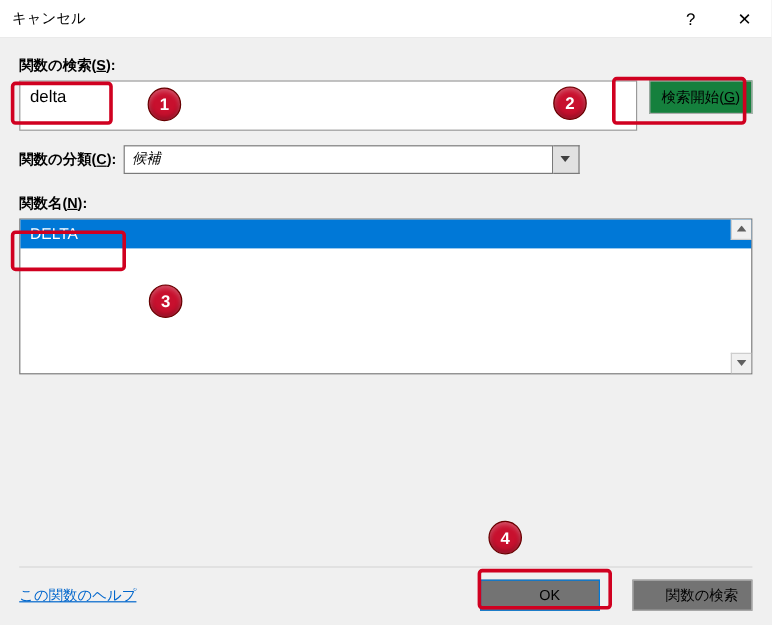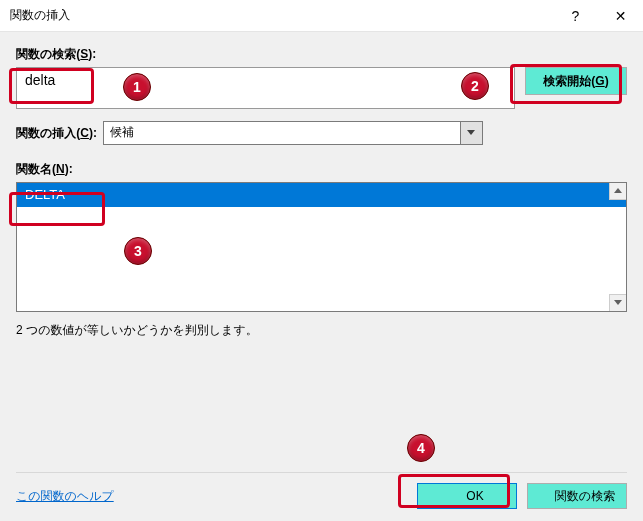--- a/index.html
+++ b/index.html
@@ -35,42 +35,42 @@
       flex: 1;
       height: 42px;
       border: 1px solid #999;
       background: #fff;
       padding: 4px 8px;
       font-size: 14px;
       font-family: inherit;
       resize: none;
     }
     .search-btn {
-      width: 102px;
+      width: 86px;
       height: 28px;
-      background: #5eead4;
+      background: #15803d;
       border: 1px solid #adadad;
       font-size: 12px;
       font-family: inherit;
       margin-top: 0px;
       cursor: pointer;
-      font-weight: bold;
     }
     .category-row { display: flex; align-items: center; gap: 6px; margin-bottom: 16px; }
     .category-row .label { margin-bottom: 0; }
     .category-select-wrap { flex: 1; max-width: 380px; position: relative; display: flex; }
     .category-select {
       flex: 1;
       height: 24px;
       border: 1px solid #7a7a7a;
       background: #fff;
       padding: 2px 6px;
       font-size: 12px;
       font-family: inherit;
       appearance: none;
+      font-style: italic;
     }
     .drop-btn {
       width: 22px;
       height: 24px;
       border: 1px solid #7a7a7a;
       border-left: none;
       background: #e1e1e1;
       display: flex; align-items: center; justify-content: center;
       font-size: 9px;
     }
@@ -96,27 +96,27 @@
       border-left: 1px solid #cdcdcd;
       display: flex; align-items: center; justify-content: center;
       font-size: 8px;
       color: #606060;
     }
     .scroll-up { top: 0; border-bottom: 1px solid #cdcdcd; }
     .scroll-down { bottom: 0; border-top: 1px solid #cdcdcd; }
     .func-sig { font-size: 13px; margin-bottom: 6px; }
     .func-desc { font-size: 12px; margin-bottom: 10px; }
     .spacer { flex: 1; }
-    .footer { display: flex; align-items: center; gap: 10px; padding-top: 10px; border-top: 1px solid #d8d8d8; }
+    .footer { display: flex; align-items: center; gap: 27px; padding-top: 10px; border-top: 1px solid #d8d8d8; }
     .help-link { color: #0066cc; font-size: 12px; text-decoration: underline; cursor: pointer; }
     .footer-spacer { flex: 1; }
     .btn {
       width: 100px;
       height: 26px;
-      background: #5eead4;
+      background: #737373;
       border: 1px solid #adadad;
       font-size: 12px;
       font-family: inherit;
       cursor: pointer;
       padding-left: 16px;
     }
     .btn.default { border: 1px solid #0078d7; }
     
     .anno { position: absolute; border: 3px solid #d00020; border-radius: 4px; pointer-events: none; }
     .badge {
@@ -131,40 +131,40 @@
       font-weight: bold;
       pointer-events: none;
       box-shadow: inset 0 2px 4px rgba(255,255,255,0.3), inset 0 -2px 4px rgba(0,0,0,0.3);
     }
     .overlay { position: absolute; top: 0; left: 0; width: 643px; height: 521px; pointer-events: none; }
   </style>
 </head>
 <body>
 
 <div class="titlebar">
-  <div class="title">関数の挿入</div>
+  <div class="title">キャンセル</div>
   <div class="ctl">?</div>
   <div class="ctl">✕</div>
 </div>
 
 <div class="content">
 
   <div class="label">
     <span>関数の検索(</span><span class="underline">S</span><span>):</span>
   </div>
   <div class="search-row">
     <textarea class="search-input" style="">delta</textarea>
     <button class="search-btn">
       <span>検索開始(</span><span style="text-decoration:underline">G</span><span>)</span>
     </button>
   </div>
 
   <div class="category-row">
     <div class="label">
-      <span>関数の挿入(</span><span class="underline">C</span><span>):</span>
+      <span>関数の分類(</span><span class="underline">C</span><span>):</span>
     </div>
     <div class="category-select-wrap">
       <div class="category-select">候補</div>
       <div class="drop-btn">
         <svg width="8" height="6" viewBox="0 0 8 6">
             <path d="M0 0 L8 0 L4 5 Z" fill="#404040"></path>
           </svg>
       </div>
     </div>
   </div>
@@ -179,21 +179,20 @@
           <path d="M4 0 L8 5 L0 5 Z" fill="#606060"></path>
         </svg>
     </div>
     <div class="scroll-down">
       <svg width="8" height="6" viewBox="0 0 8 6">
           <path d="M0 0 L8 0 L4 5 Z" fill="#606060"></path>
         </svg>
     </div>
   </div>
 
-  <div class="func-desc">2 つの数値が等しいかどうかを判別します。</div>
 
   <div class="spacer"></div>
 
   <div class="footer">
     <a class="help-link">この関数のヘルプ</a>
     <div class="footer-spacer"></div>
     <button class="btn default">OK</button>
     <button class="btn">関数の検索</button>
   </div>
 

